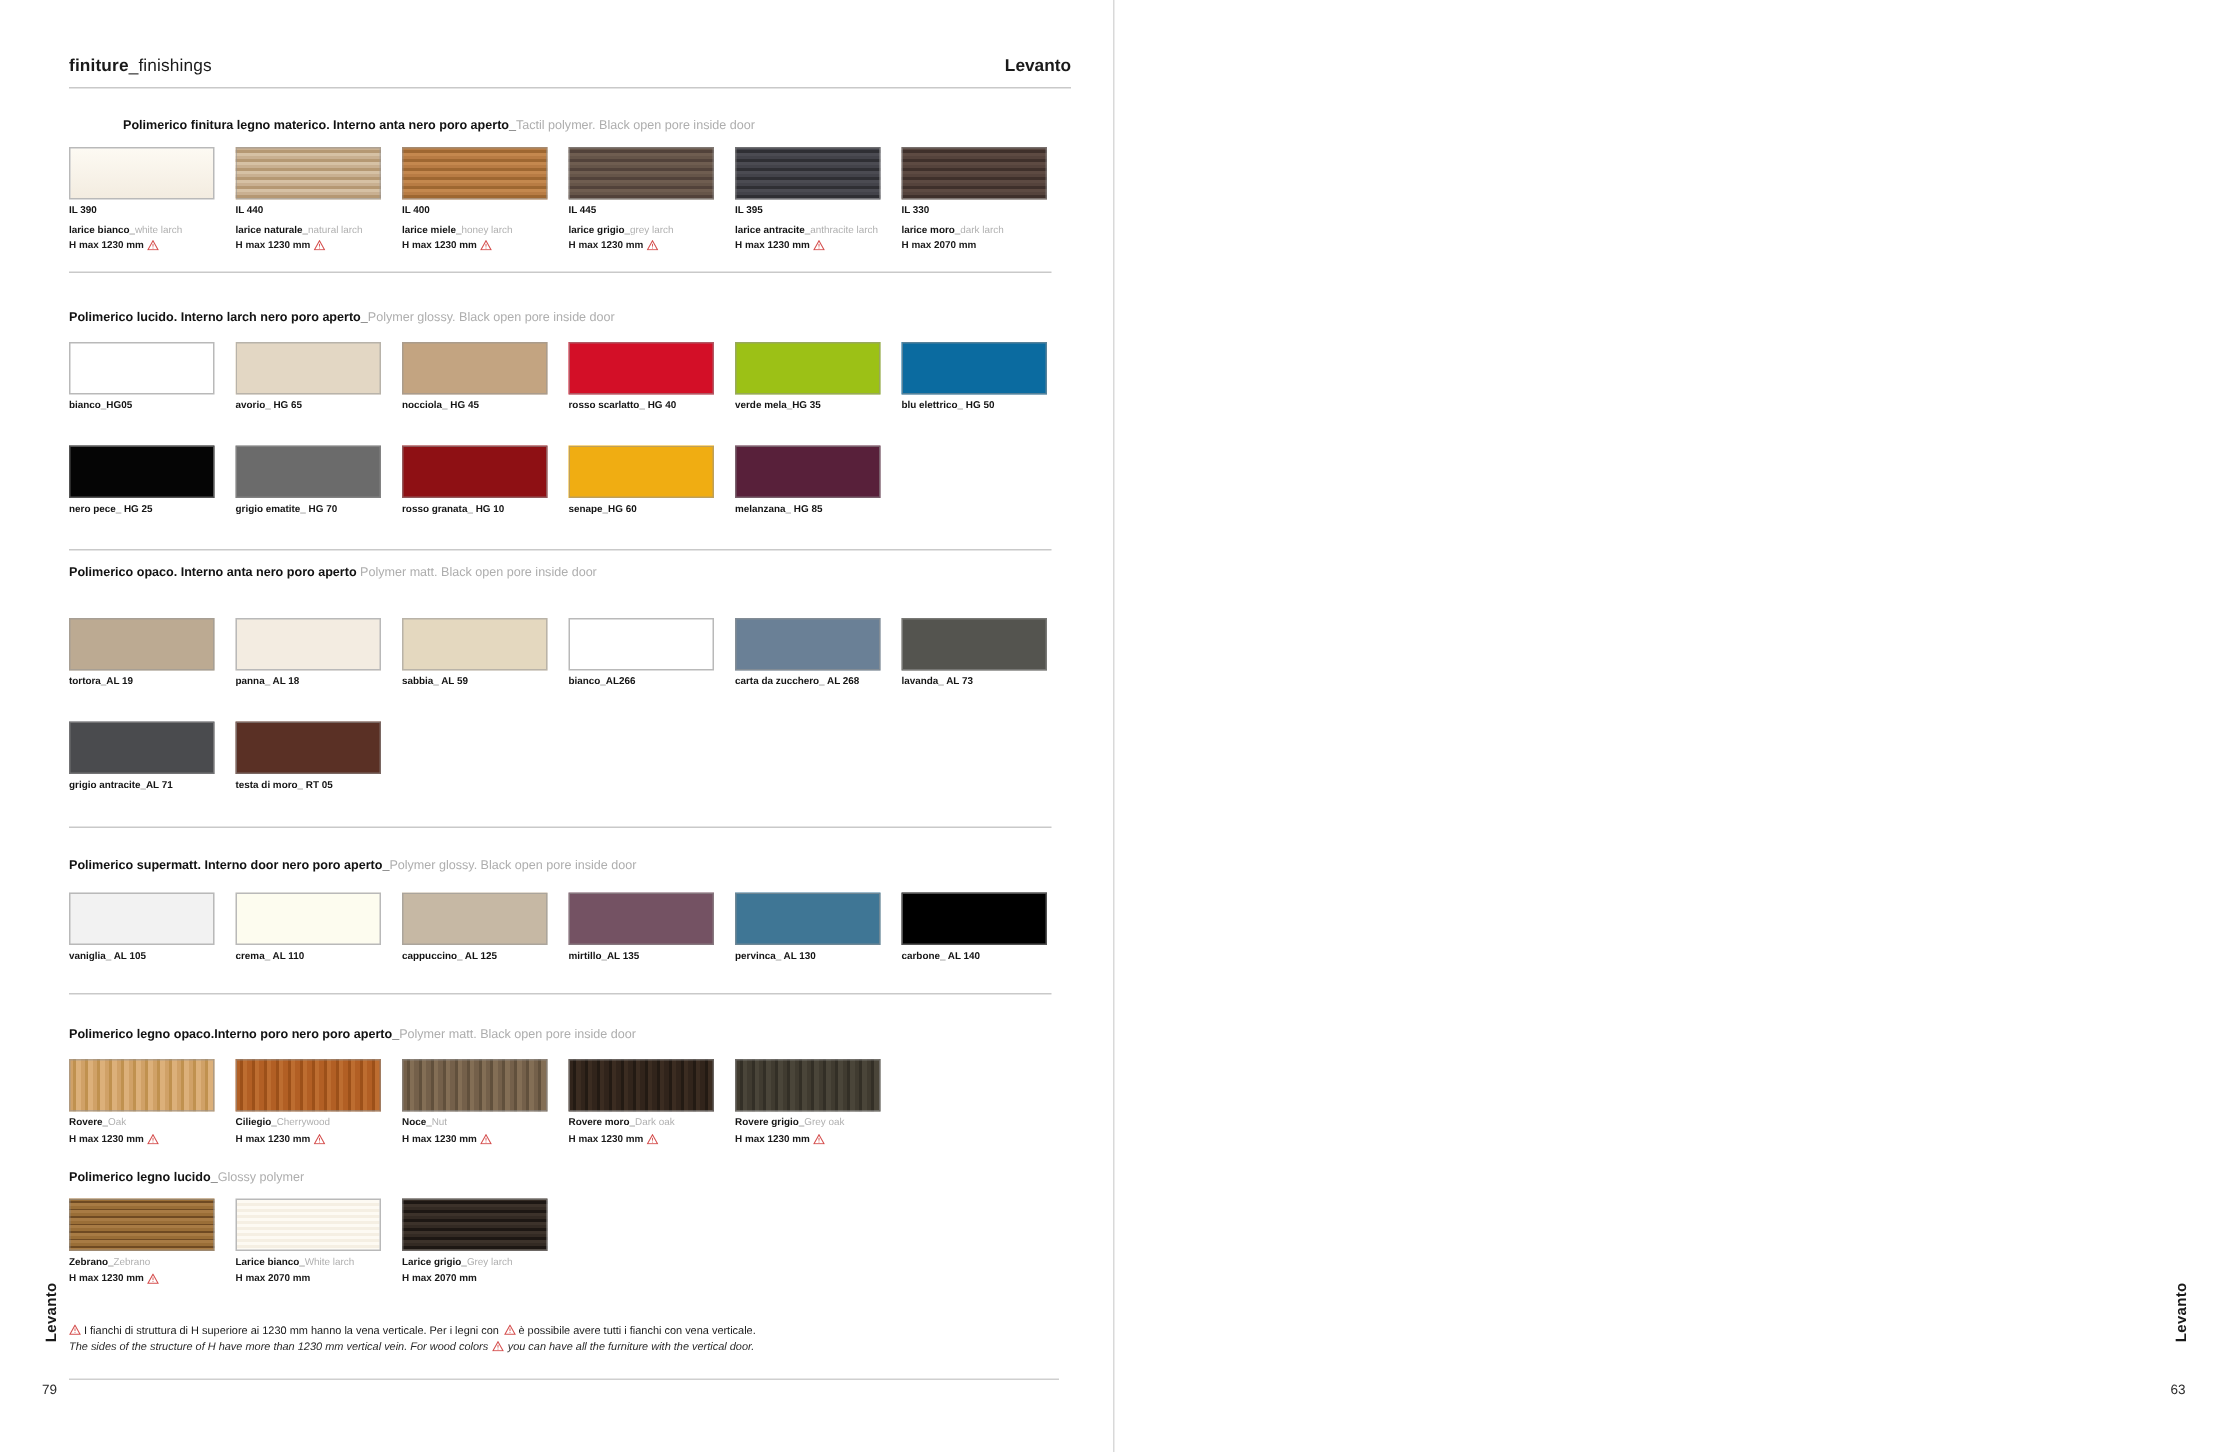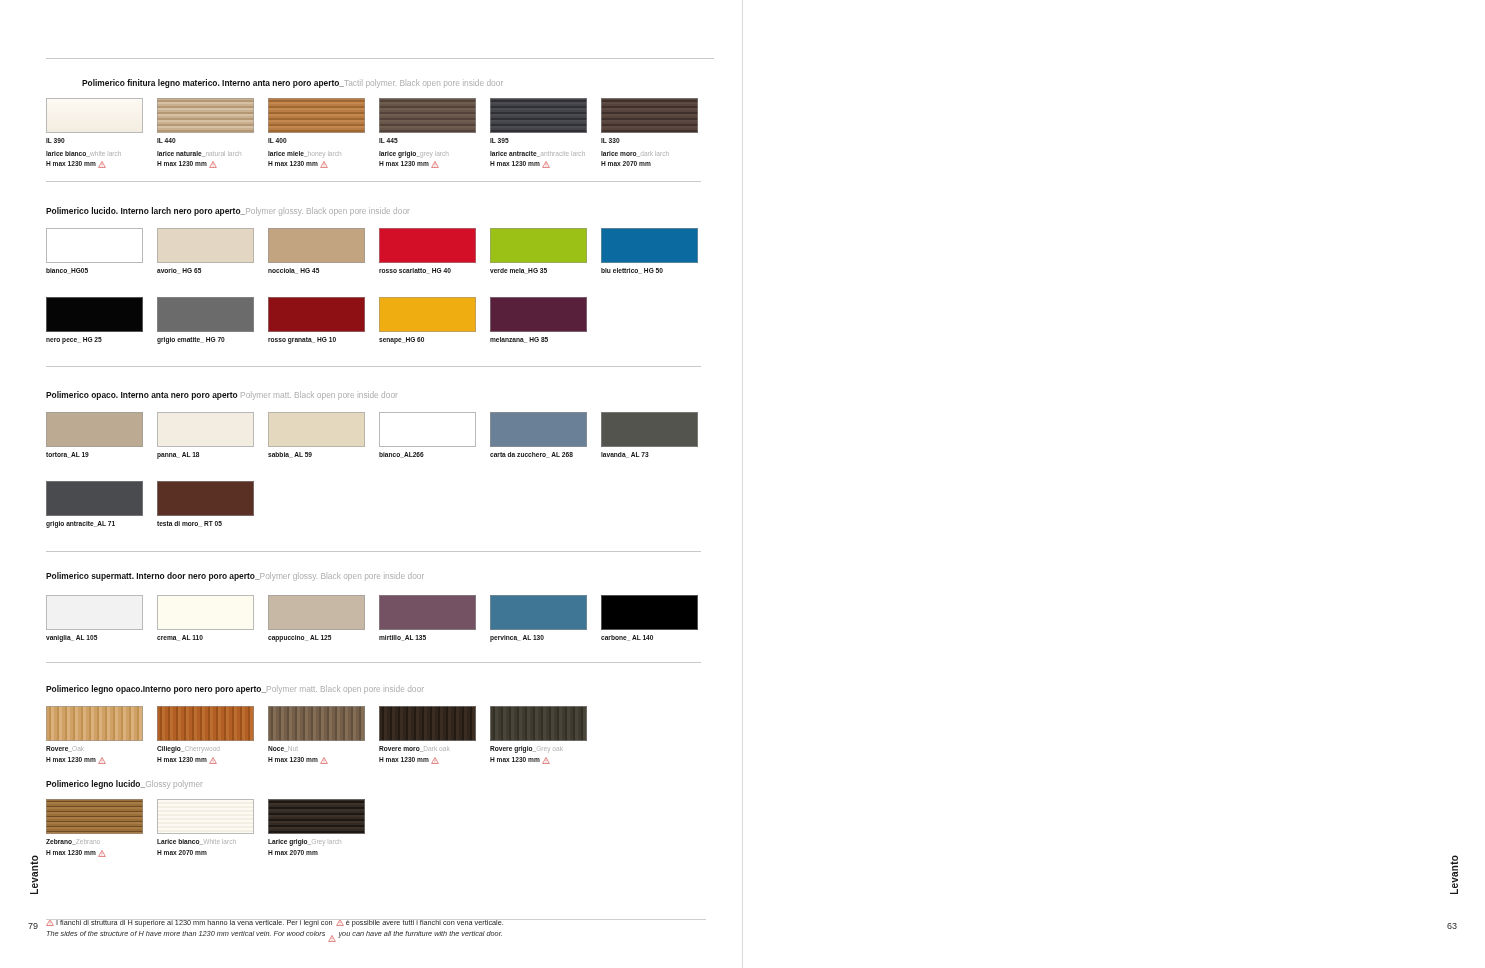--- a/index.html
+++ b/index.html
@@ -48,20 +48,26 @@
   .folio{position:absolute;font-size:9px;color:#2b2b2b;}
   .folio-rule{position:absolute;height:1px;background:#cfcfcf;}
 </style>
 </head>
 <body>
 
 <div class="spread">
 
   <div class="page page-left">
 
+    <div class="pg-head">
+      <div class="head-title">
+        <span>finiture</span><span class="light">_finishings</span>
+      </div>
+      <div class="head-brand">Levanto</div>
+    </div>
     <div class="rule" style="left:46px;width:668px;top:58px;"></div>
 
     <div style="position:absolute;left:46px;top:78px;padding-left:36px;" class="sec-cap">
       <span>Polimerico finitura legno materico. Interno anta nero poro aperto_</span><span class="en">Tactil polymer. Black open pore inside door</span>
     </div>
     <div class="row" style="position:absolute;left:46px;top:98px;gap:14px;">
       <div class="cell">
           <div class="sw outline" style="background:linear-gradient(180deg,#fdfaf3,#f3ece0);"></div>
         <div class="lbl"><b>IL 390</b></div>
         <div class="lbl"><b>larice bianco_</b><span class="en">white larch</span></div>
@@ -166,21 +172,21 @@
           <div class="sw hair" style="background:#f0ad12"></div>
           <div class="lbl"><b>senape_HG 60</b></div>
         </div>
       <div class="cell">
           <div class="sw hair" style="background:#58203a"></div>
           <div class="lbl"><b>melanzana_ HG 85</b></div>
         </div>
     </div>
     <div class="rule" style="left:46px;width:655px;top:366px;"></div>
 
-    <div style="position:absolute;left:46px;top:390px;" class="sec-cap">
+    <div style="position:absolute;left:46px;top:376px;" class="sec-cap">
       <span>Polimerico opaco. Interno anta nero poro aperto</span><span class="en"> Polymer matt. Black open pore inside door</span>
     </div>
     <div class="row" style="position:absolute;left:46px;top:412px;gap:14px;">
       <div class="cell">
           <div class="sw hair" style="background:#bcaa92"></div>
           <div class="lbl"><b>tortora_AL 19</b></div>
         </div>
       <div class="cell">
           <div class="sw outline" style="background:#f3ece1"></div>
           <div class="lbl"><b>panna_ AL 18</b></div>
@@ -315,39 +321,39 @@
         <div class="hmax"><span>H max 2070 mm</span></div>
       </div>
       <div class="cell">
           <div class="sw hair" style="background:repeating-linear-gradient(180deg,#332a23 0 2px,#1d1713 2px 4px,#3c322a 4px 6px);"></div>
         <div class="lbl"><b>Larice grigio_</b><span class="en">Grey larch</span></div>
         <div class="hmax"><span>H max 2070 mm</span></div>
       </div>
     </div>
 
     <div class="note" style="position:absolute;left:46px;top:881px;width:660px;">
-      <div style="display:flex;align-items:flex-start;gap:3px;margin-top:36px;">
+      <div style="display:flex;align-items:flex-start;gap:3px;">
         <span class="warn" style="top:2px;margin-left:0;">
             <svg viewBox="0 0 10 9" width="8" height="7">
               <path d="M5 .6 9.3 8.3H.7Z" fill="none" stroke="#d5504f" stroke-width=".9"></path>
               <path d="M5 3.3v2.4" stroke="#d5504f" stroke-width=".8"></path>
               <circle cx="5" cy="6.8" r=".45" fill="#d5504f"></circle>
             </svg>
           </span>
         <span>I fianchi di struttura di H superiore ai 1230 mm hanno la vena verticale. Per i legni con</span>
         <span class="warn" style="top:2px;margin-left:0;">
             <svg viewBox="0 0 10 9" width="8" height="7">
               <path d="M5 .6 9.3 8.3H.7Z" fill="none" stroke="#d5504f" stroke-width=".9"></path>
               <path d="M5 3.3v2.4" stroke="#d5504f" stroke-width=".8"></path>
               <circle cx="5" cy="6.8" r=".45" fill="#d5504f"></circle>
             </svg>
           </span>
         <span>è possibile avere tutti i fianchi con vena verticale.</span>
       </div>
-      <div style="display:flex;align-items:flex-end;gap:3px;" class="it">
+      <div style="display:flex;align-items:flex-start;gap:3px;" class="it">
         <span>The sides of the structure of H have more than 1230 mm vertical vein. For wood colors</span>
         <span class="warn" style="top:2px;margin-left:0;">
             <svg viewBox="0 0 10 9" width="8" height="7">
               <path d="M5 .6 9.3 8.3H.7Z" fill="none" stroke="#d5504f" stroke-width=".9"></path>
               <path d="M5 3.3v2.4" stroke="#d5504f" stroke-width=".8"></path>
               <circle cx="5" cy="6.8" r=".45" fill="#d5504f"></circle>
             </svg>
           </span>
         <span>you can have all the furniture with the vertical door.</span>
       </div>

